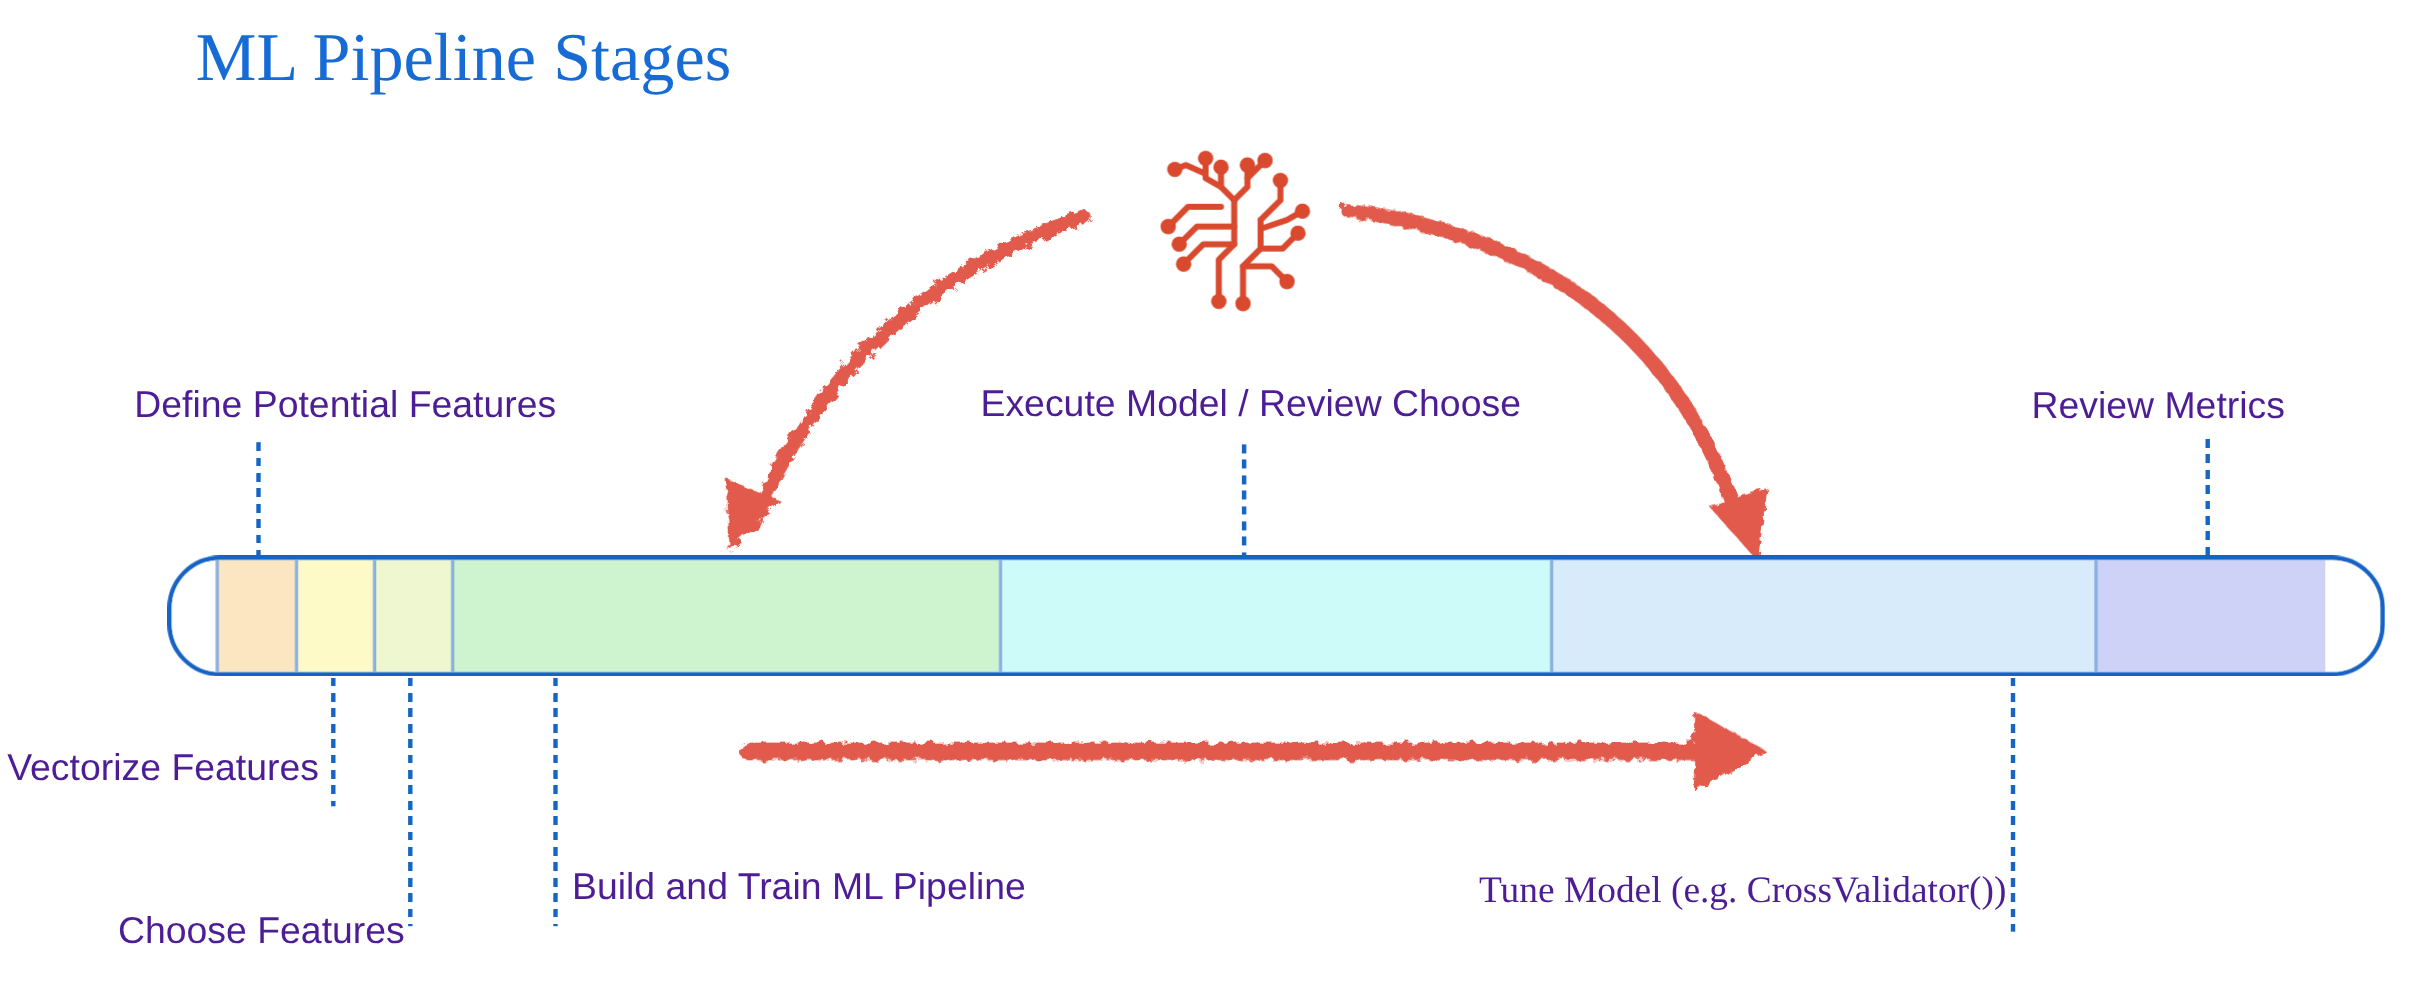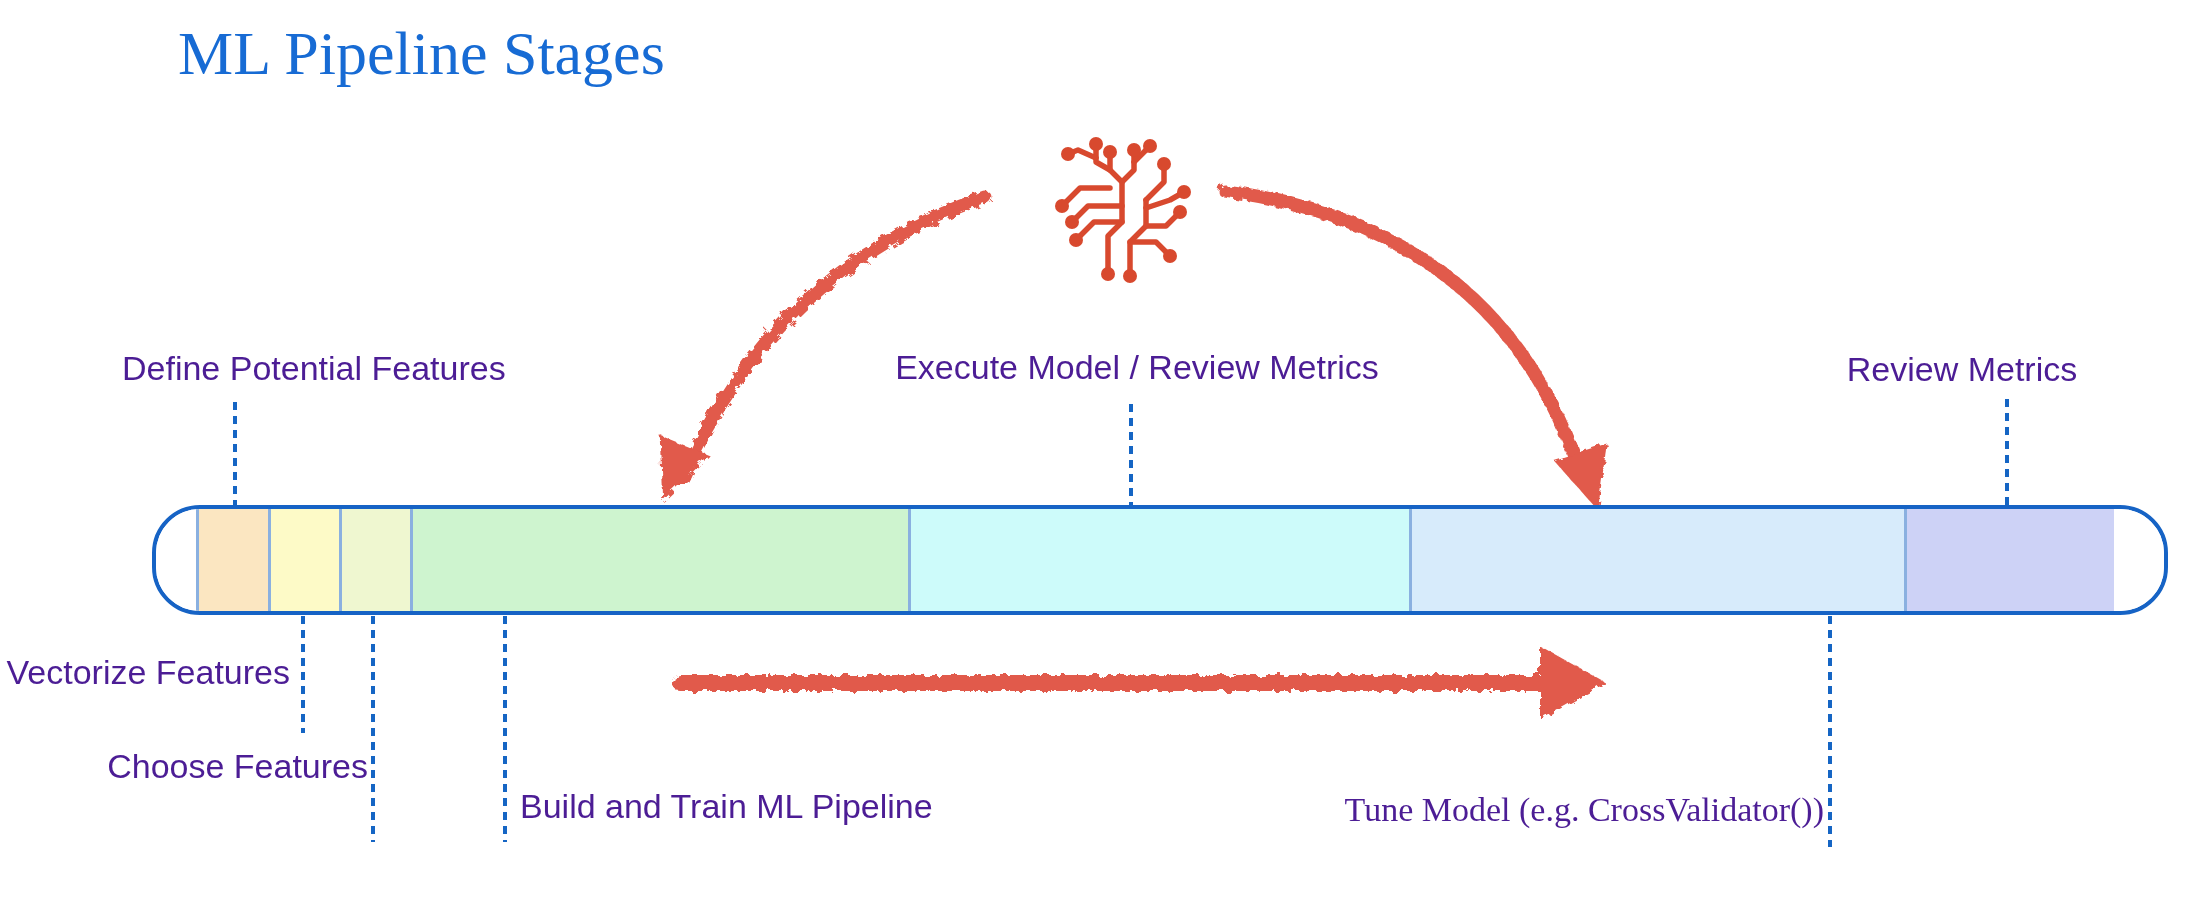--- a/index.html
+++ b/index.html
@@ -13,22 +13,22 @@
     left:178px;top:18px;font-size:62px;font-weight:300;
     color:#176bd4;letter-spacing:0px;white-space:nowrap;font-family:Liberation Serif, serif;
   }
   
   .stage-label{
     font-size:34px;font-weight:300;color:#4c1d95;white-space:nowrap;line-height:40px;
   }
   #lbl-define{left:122px;top:348px;}
   #lbl-execute{left:1137px;top:347px;transform:translateX(-50%);}
   #lbl-review{left:1962px;top:349px;transform:translateX(-50%);}
-  #lbl-vectorize{left:290px;top:652px;transform:translateX(-100%);text-align:center;}
-  #lbl-choose{left:368px;top:746px;transform:translateX(-100%);}
+  #lbl-vectorize{left:290px;top:678px;transform:translateX(-100%);text-align:center;}
+  #lbl-choose{left:368px;top:826px;transform:translateX(-100%);}
   #lbl-build{left:520px;top:786px;}
   #lbl-tune{left:1824px;top:790px;transform:translateX(-100%);font-family:Liberation Serif, serif;}
   
   .leader{
     position:absolute;width:4px;
     background-image:repeating-linear-gradient(to bottom,#1565c4 0 8px,transparent 8px 14px);
   }
   #leader-define{left:233px;top:402px;height:104px;}
   #leader-execute{left:1129px;top:404px;height:102px;}
   #leader-review{left:2005px;top:399px;height:107px;}
@@ -109,21 +109,21 @@
     <circle cx="56" cy="104" r="7"></circle>
       <circle cx="60" cy="122" r="7"></circle>
     <circle cx="148" cy="46" r="7"></circle>
       <circle cx="164" cy="94" r="7"></circle>
     <circle cx="168" cy="74" r="7"></circle>
       <circle cx="154" cy="138" r="7"></circle>
   </g>
 </svg>
 
 <div id="lbl-define" class="abs stage-label">Define Potential Features</div>
-<div id="lbl-execute" class="abs stage-label">Execute Model / Review Metrics</div>
+<div id="lbl-execute" class="abs stage-label">Execute Model / Review Choose</div>
 <div id="lbl-review" class="abs stage-label">Review Metrics</div>
 
 <div id="leader-define" class="leader"></div>
 <div id="leader-execute" class="leader"></div>
 <div id="leader-review" class="leader"></div>
 <div id="leader-vectorize" class="leader"></div>
 <div id="leader-choose" class="leader"></div>
 <div id="leader-build" class="leader"></div>
 <div id="leader-tune" class="leader"></div>
 

